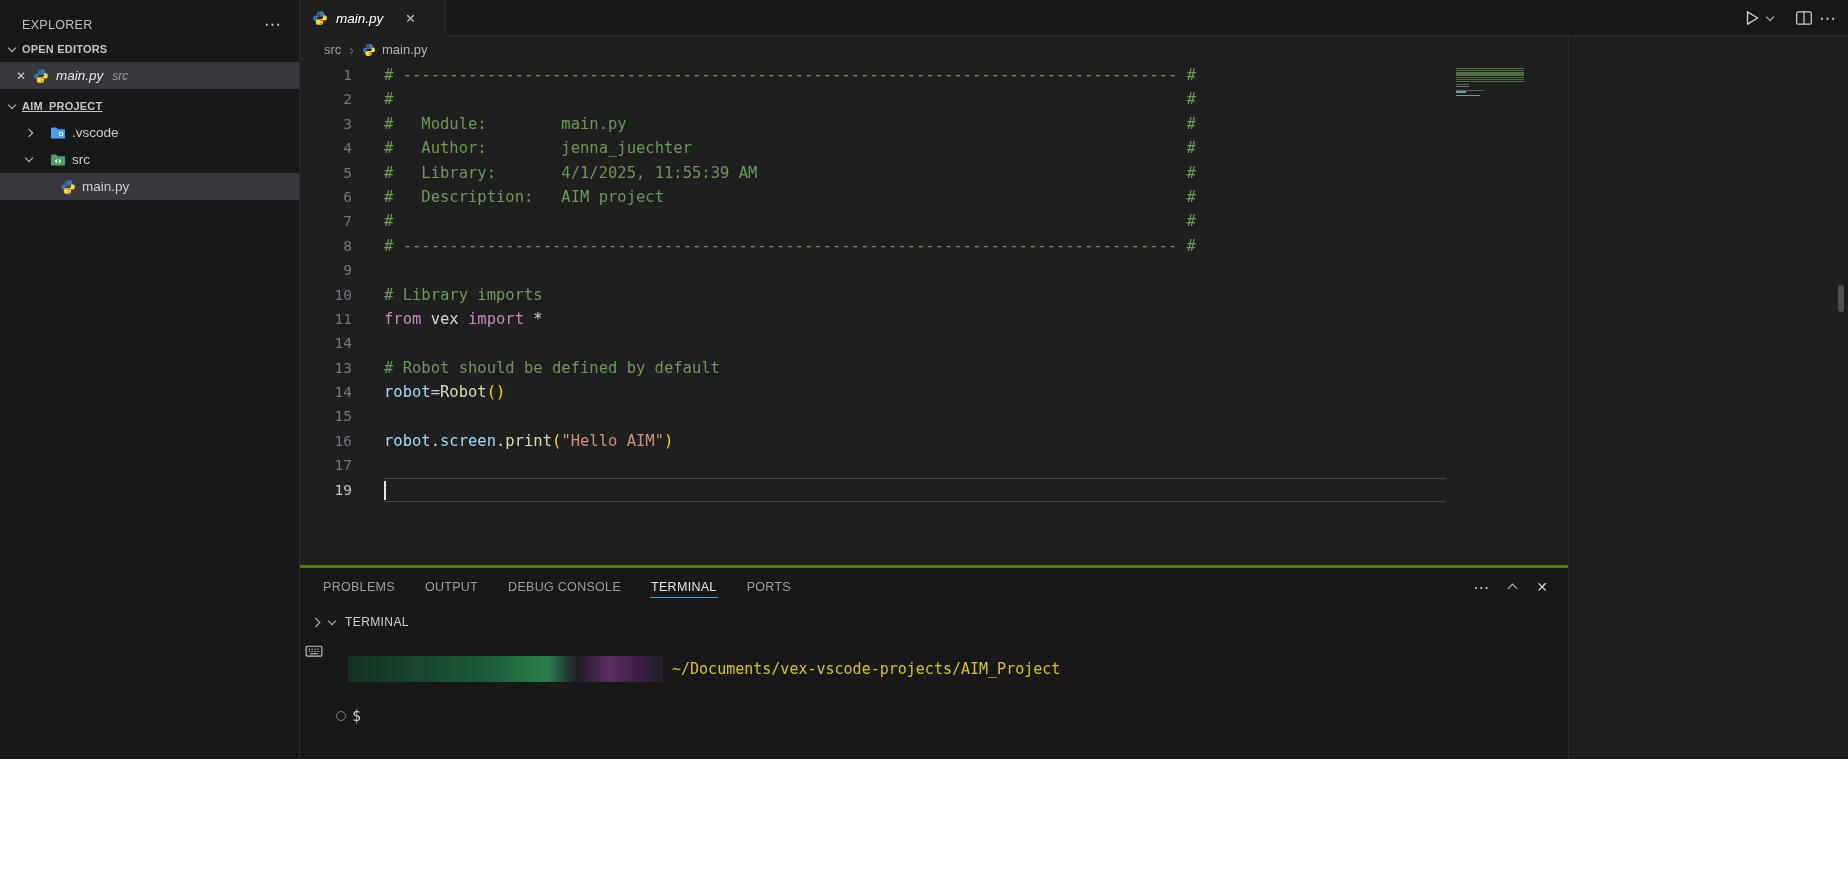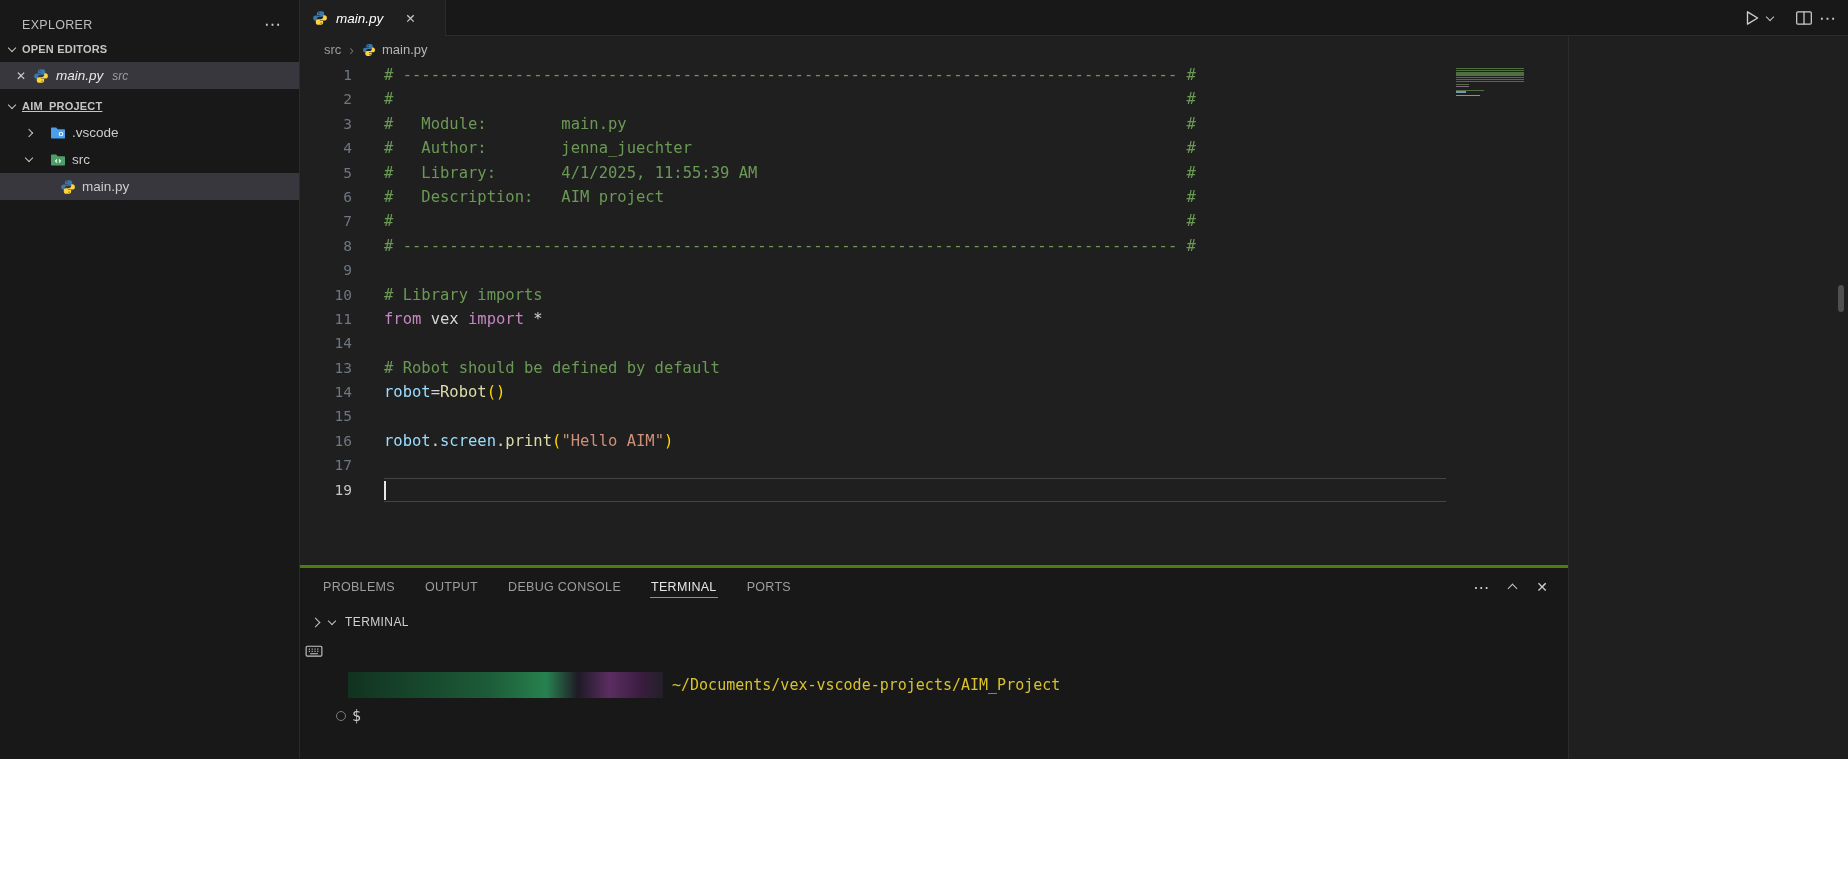--- a/index.html
+++ b/index.html
@@ -68,21 +68,21 @@
   .ptabs { height:38px; display:flex; align-items:stretch; padding-left:8px; position:relative; }
   .ptab { display:flex; align-items:center; padding:0 14px; font-size:12.5px; color:#9d9d9d; letter-spacing:.3px; cursor:pointer; }
   .ptab .inner { padding:3px 1px; border-bottom:1px solid transparent; }
   .ptab.active { color:#e7e7e7; }
   .ptab.active .inner { border-bottom-color:var(--accent); }
   .p-actions { position:absolute; right:20px; top:0; height:38px; display:flex; align-items:center; gap:20px; color:#cccccc; }
   .p-act { font-size:16px; cursor:pointer; display:flex; align-items:center; }
   .term-header { height:28px; margin-top:2px; display:flex; align-items:center; gap:10px; padding-left:12px; }
   .term-title { font-size:12px; color:#d0d0d0; letter-spacing:.4px; }
   .term-gutter-icon { position:absolute; left:5px; top:74px; }
-  .term-banner-row { position:absolute; left:48px; top:104px; height:26px; display:flex; align-items:center; }
+  .term-banner-row { position:absolute; left:48px; top:88px; height:26px; display:flex; align-items:center; }
   .term-banner { width:315px; height:26px; flex:none; }
   .term-cwd { margin-left:9px; font:15px/26px "DejaVu Sans Mono", monospace; color:var(--c-tpath); white-space:pre; }
   .term-prompt-row { position:absolute; left:0; top:136px; height:24px; width:100%; }
   .cmd-circle { position:absolute; left:36px; top:7px; width:10px; height:10px; border:1px solid #7a7a7a; border-radius:50%; cursor:pointer; }
   .term-dollar { position:absolute; left:52px; top:0; font:15px/24px "DejaVu Sans Mono", monospace; color:#cccccc; }
 </style>
 </head>
 <body>
 
 <div class="page">

